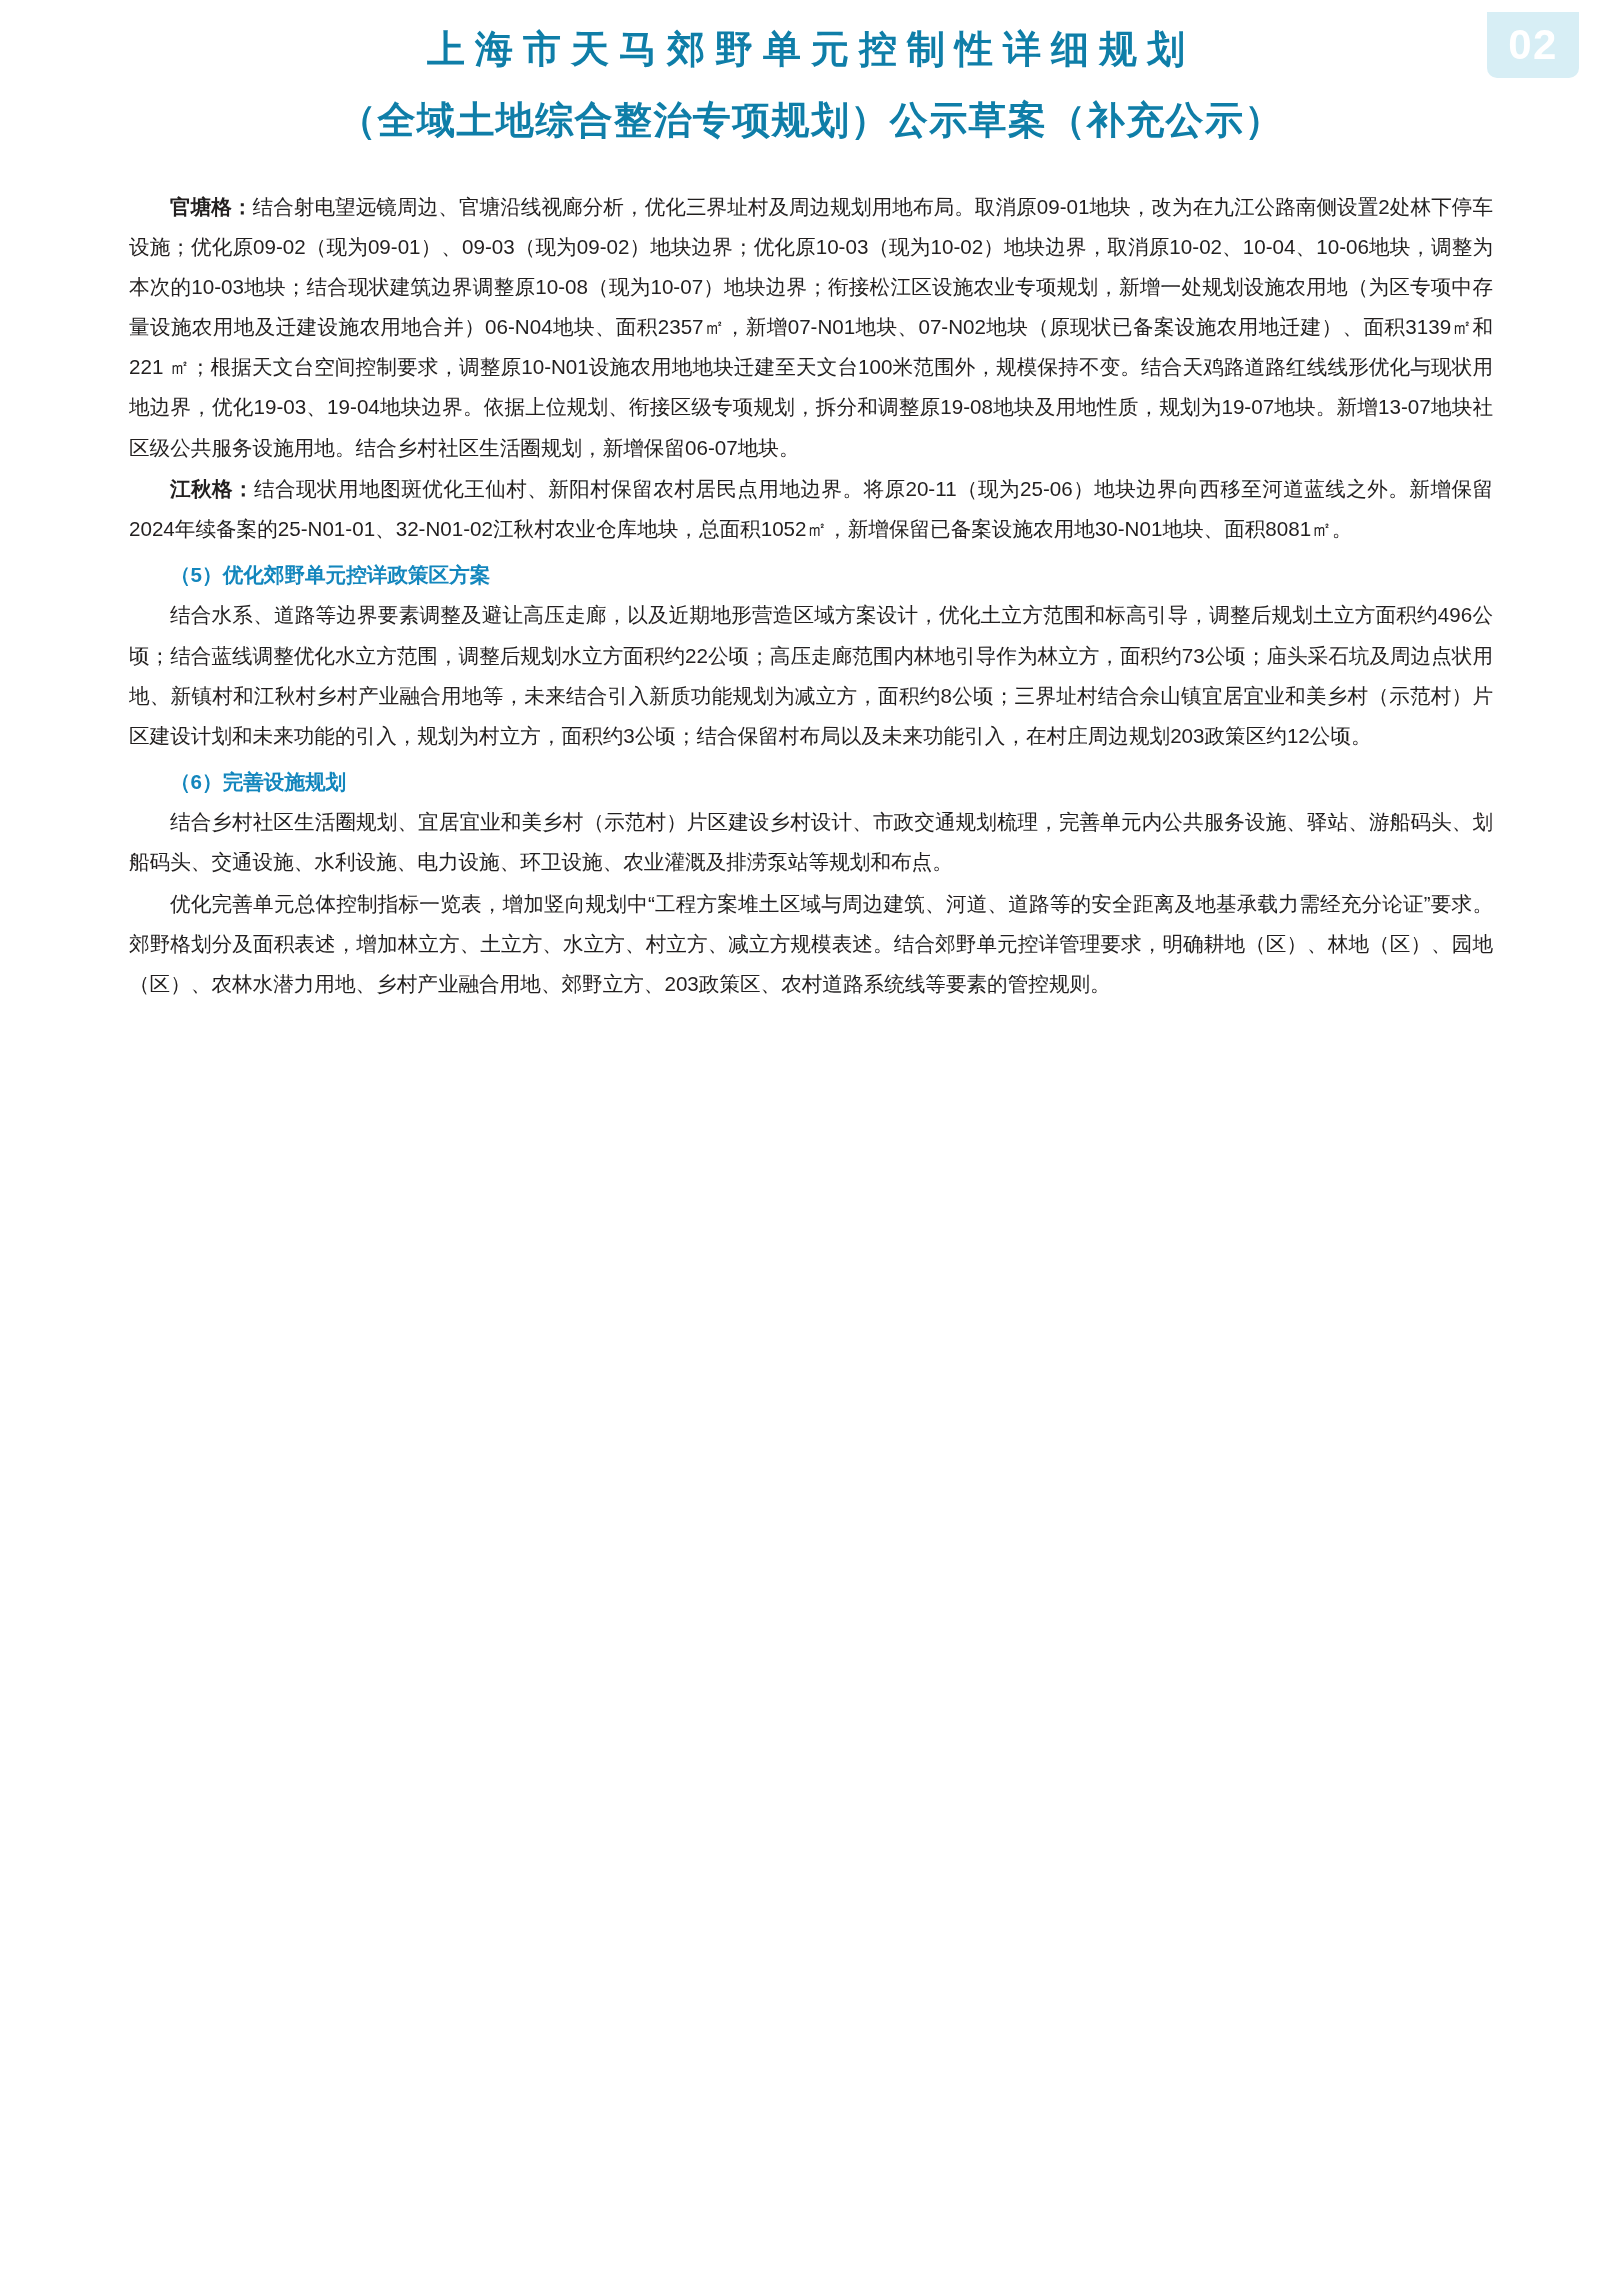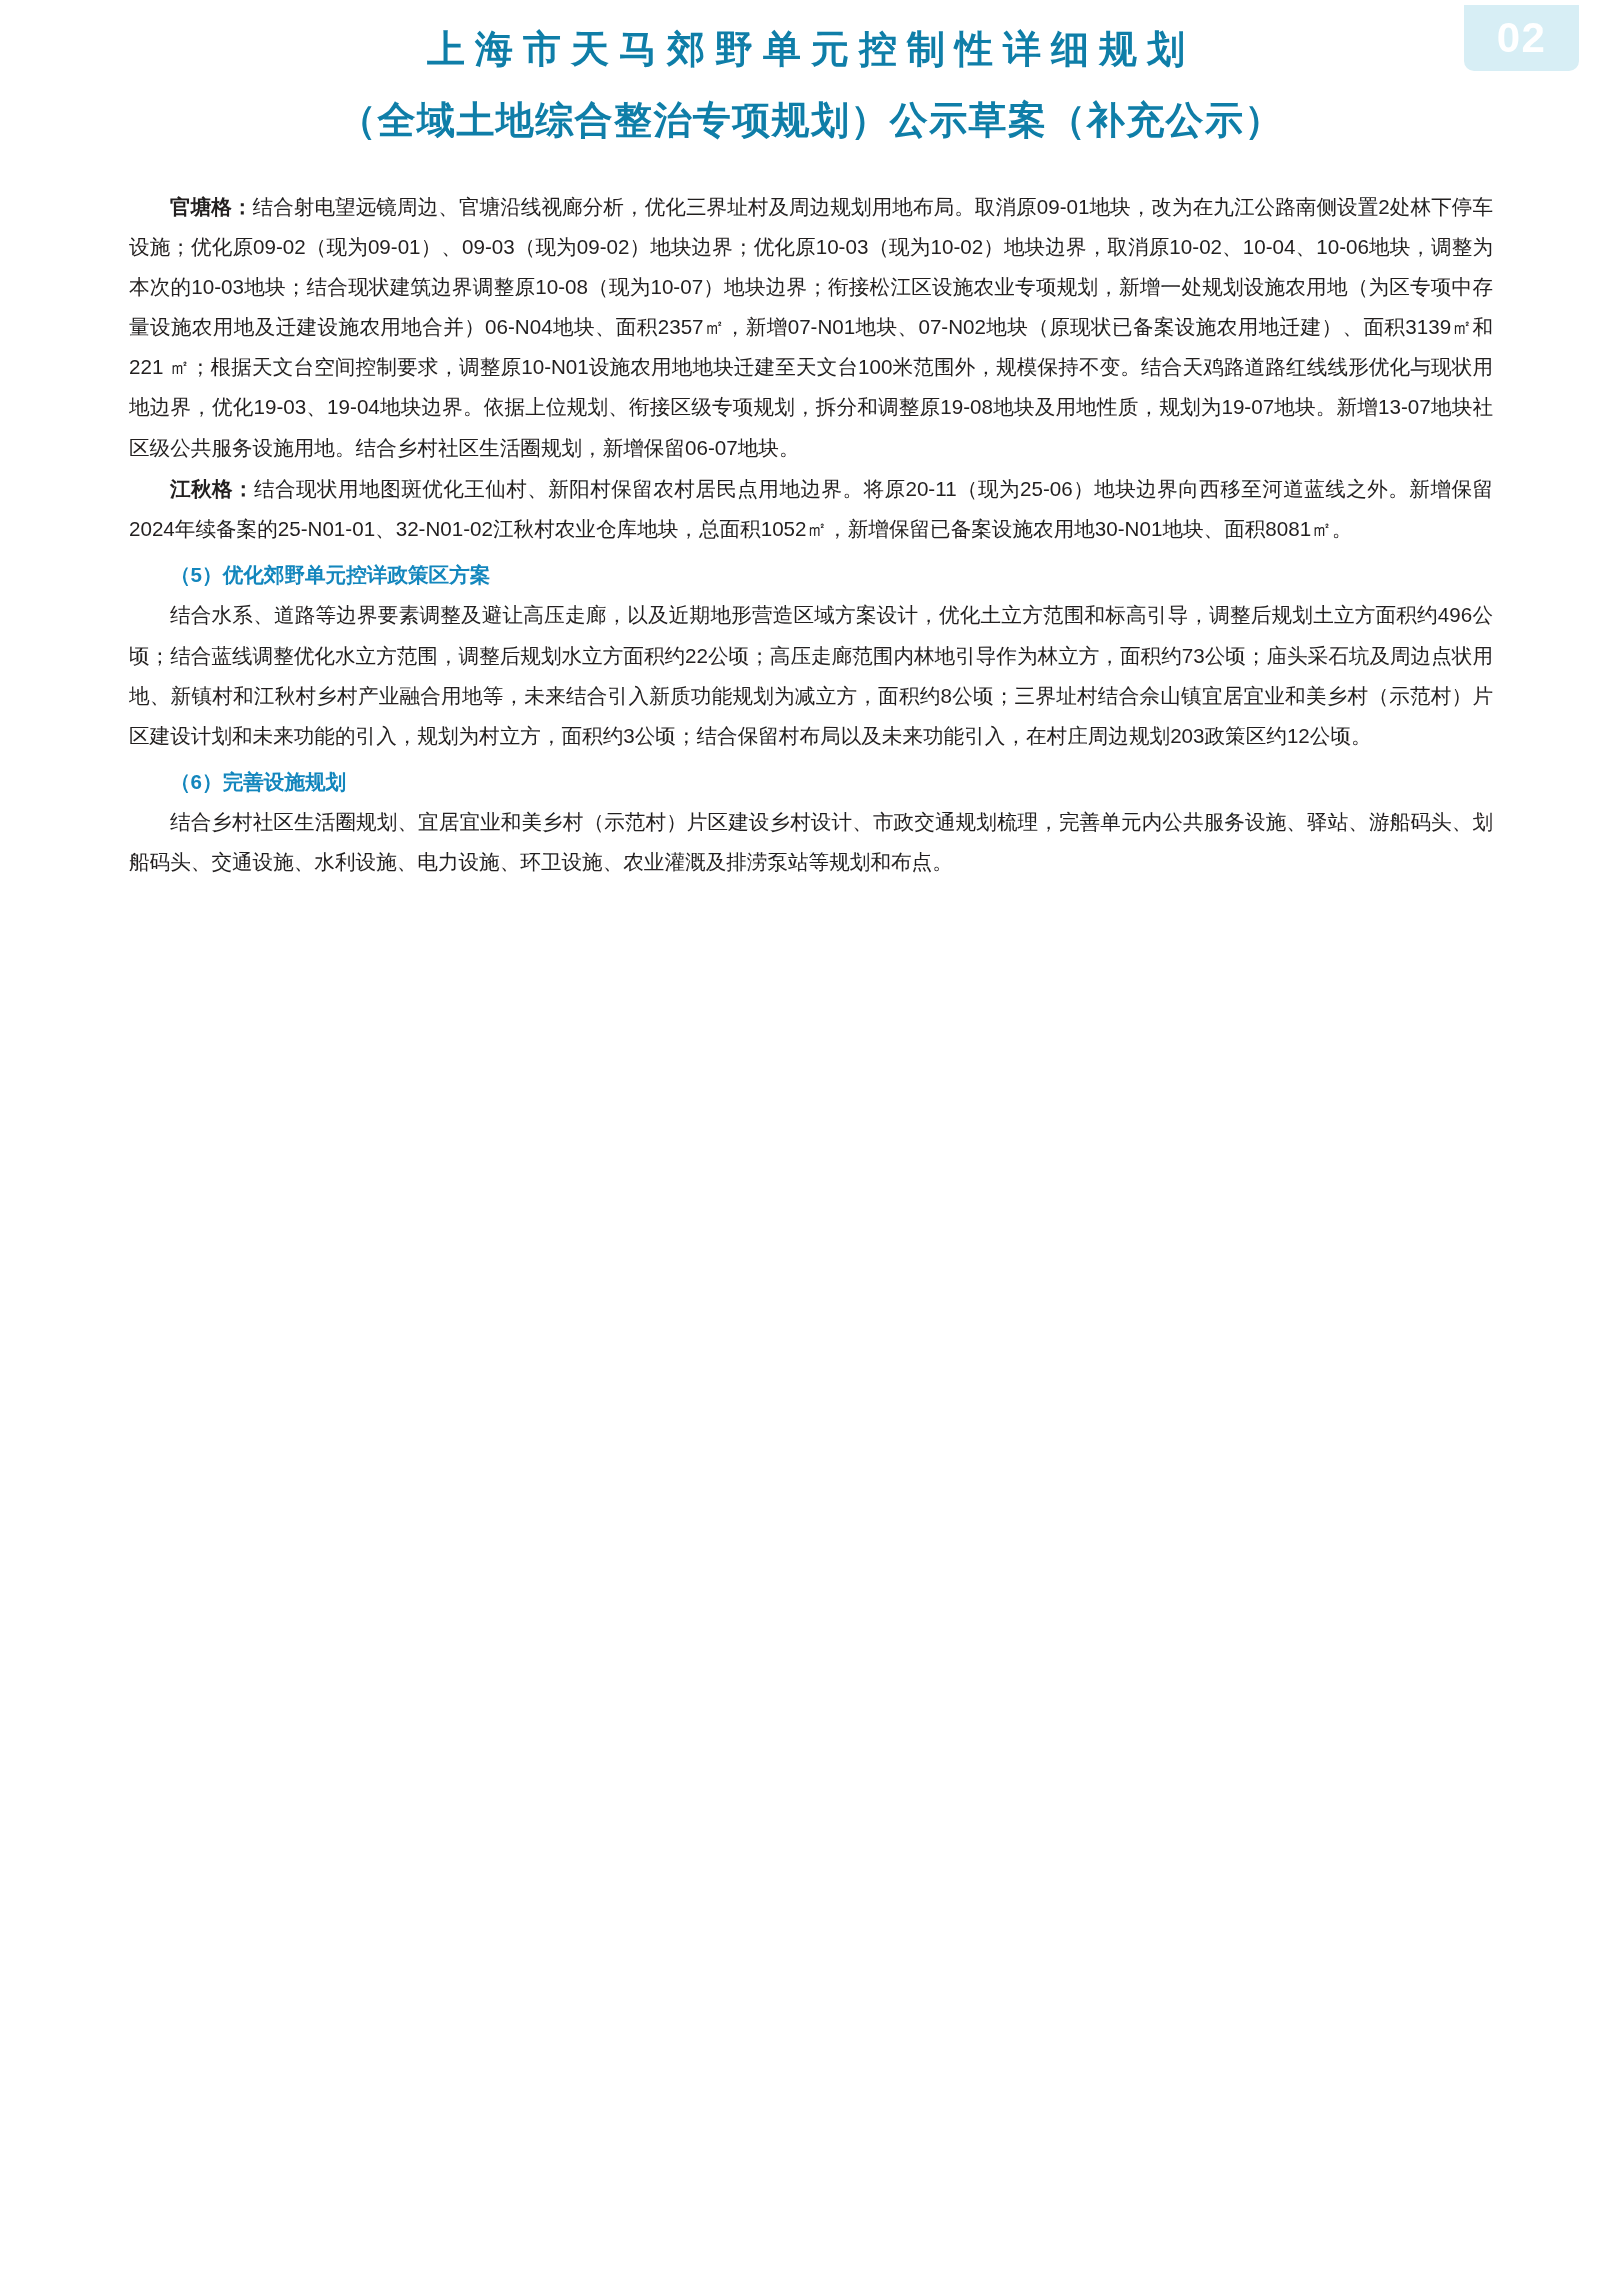--- a/index.html
+++ b/index.html
@@ -11,23 +11,23 @@
     width: 1622px;
     height: 2295px;
     position: relative;
     font-family: "Liberation Sans", "DejaVu Sans", sans-serif;
     color: #221f1f;
     overflow: hidden;
   }
 
   .page-number-badge {
     position: absolute;
-    top: 5px;
+    top: 12px;
     right: 43px;
-    width: 115px;
+    width: 92px;
     height: 66px;
     background: #d7eef5;
     border-radius: 0 0 10px 10px;
     display: flex;
     align-items: center;
     justify-content: center;
   }
   .page-number-badge .num {
     font-size: 42px;
     font-weight: bold;
@@ -101,15 +101,16 @@
   <p class="para"><span class="lead">官塘格：</span><span>结合射电望远镜周边、官塘沿线视廊分析，优化三界址村及周边规划用地布局。取消原09-01地块，改为在九江公路南侧设置2处林下停车设施；优化原09-02（现为09-01）、09-03（现为09-02）地块边界；优化原10-03（现为10-02）地块边界，取消原10-02、10-04、10-06地块，调整为本次的10-03地块；结合现状建筑边界调整原10-08（现为10-07）地块边界；衔接松江区设施农业专项规划，新增一处规划设施农用地（为区专项中存量设施农用地及迁建设施农用地合并）06-N04地块、面积2357㎡，新增07-N01地块、07-N02地块（原现状已备案设施农用地迁建）、面积3139㎡和221 ㎡；根据天文台空间控制要求，调整原10-N01设施农用地地块迁建至天文台100米范围外，规模保持不变。结合天鸡路道路红线线形优化与现状用地边界，优化19-03、19-04地块边界。依据上位规划、衔接区级专项规划，拆分和调整原19-08地块及用地性质，规划为19-07地块。新增13-07地块社区级公共服务设施用地。结合乡村社区生活圈规划，新增保留06-07地块。</span></p>
 
   <p class="para"><span class="lead">江秋格：</span><span>结合现状用地图斑优化王仙村、新阳村保留农村居民点用地边界。将原20-11（现为25-06）地块边界向西移至河道蓝线之外。新增保留2024年续备案的25-N01-01、32-N01-02江秋村农业仓库地块，总面积1052㎡，新增保留已备案设施农用地30-N01地块、面积8081㎡。</span></p>
 
   <p class="section-heading">（5）优化郊野单元控详政策区方案</p>
   <p class="para no-indent">结合水系、道路等边界要素调整及避让高压走廊，以及近期地形营造区域方案设计，优化土立方范围和标高引导，调整后规划土立方面积约496公顷；结合蓝线调整优化水立方范围，调整后规划水立方面积约22公顷；高压走廊范围内林地引导作为林立方，面积约73公顷；庙头采石坑及周边点状用地、新镇村和江秋村乡村产业融合用地等，未来结合引入新质功能规划为减立方，面积约8公顷；三界址村结合佘山镇宜居宜业和美乡村（示范村）片区建设计划和未来功能的引入，规划为村立方，面积约3公顷；结合保留村布局以及未来功能引入，在村庄周边规划203政策区约12公顷。</p>
 
   <p class="section-heading">（6）完善设施规划</p>
   <p class="para no-indent">结合乡村社区生活圈规划、宜居宜业和美乡村（示范村）片区建设乡村设计、市政交通规划梳理，完善单元内公共服务设施、驿站、游船码头、划船码头、交通设施、水利设施、电力设施、环卫设施、农业灌溉及排涝泵站等规划和布点。</p>
 
+  <p class="para no-indent">优化完善单元总体控制指标一览表，增加竖向规划中“工程方案堆土区域与周边建筑、河道、道路等的安全距离及地基承载力需经充分论证”要求。郊野格划分及面积表述，增加林立方、土立方、水立方、村立方、减立方规模表述。结合郊野单元控详管理要求，明确耕地（区）、林地（区）、园地（区）、农林水潜力用地、乡村产业融合用地、郊野立方、203政策区、农村道路系统线等要素的管控规则。</p>
 
 </div>
 
 
 </body></html>

